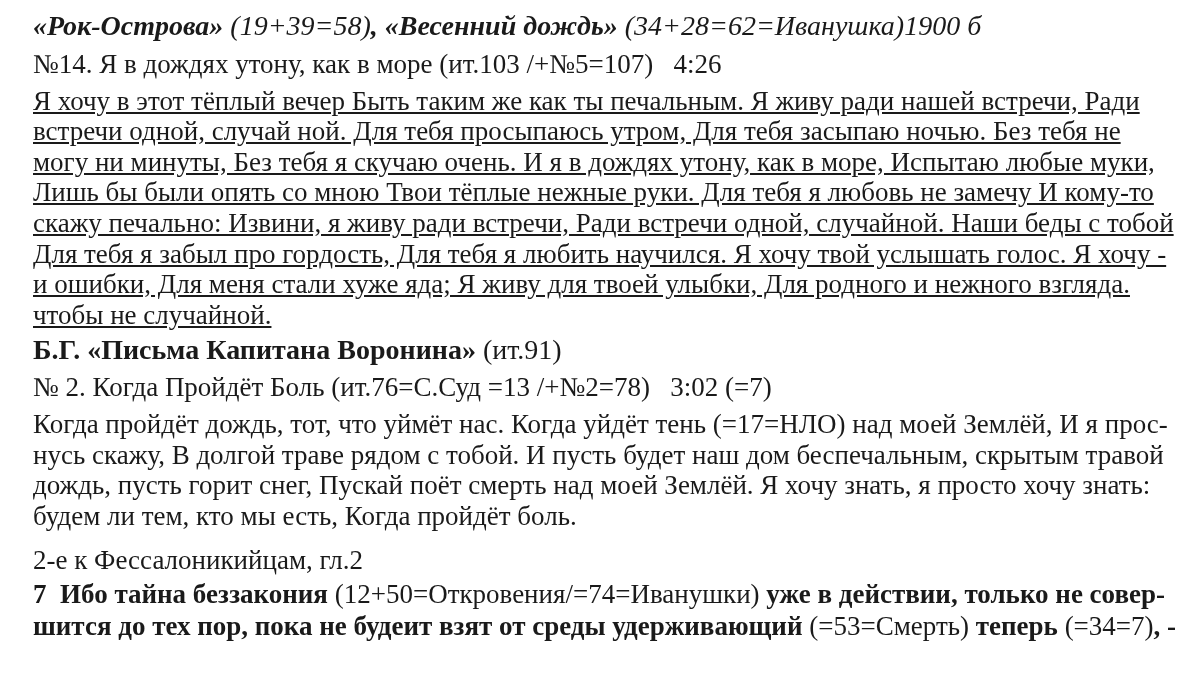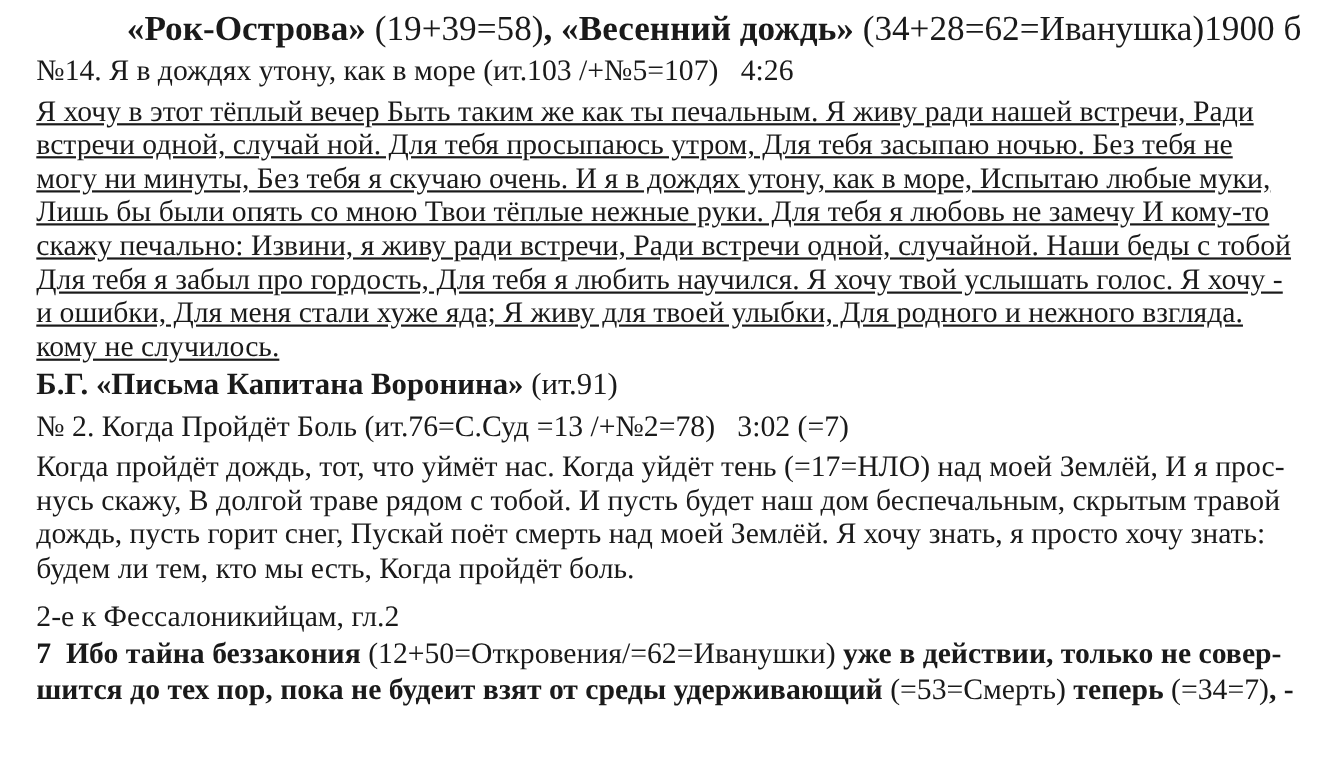--- a/index.html
+++ b/index.html
@@ -17,23 +17,24 @@
   }
   .page {
     padding: 10px 17px 0 33px;
   }
   .line {
     white-space: pre;        
     line-height: 30.6px;
   }
   .header-line {
     display: flex;
-    justify-content: flex-end;
-    font-size: 32px;
+    justify-content: flex-start;
+    font-size: 28px;
     line-height: 31px;
+    font-style: italic;
   }
   b { font-weight: bold; }
   .track14-line { margin-top: 8px; }
   .lyrics-1     { margin-top: 6px; text-decoration: underline; }
   .bg-line      { margin-top: 4px; font-size: 28px; line-height: 31px; }
   .track2-line  { margin-top: 7px; }
   .lyrics-2     { margin-top: 6px; }
   .thess-line   { margin-top: 14px; }
   .verse        { margin-top: 2px; }
   .verse .line  { line-height: 32px; }
@@ -48,34 +49,34 @@
   <div class="line track14-line">№14. Я в дождях утону, как в море (ит.103 /+№5=107)   4:26</div>
 
   <div class="lyrics-1">
     <div class="line">Я хочу в этот тёплый вечер Быть таким же как ты печальным. Я живу ради нашей встречи, Ради</div>
     <div class="line">встречи одной, случай ной. Для тебя просыпаюсь утром, Для тебя засыпаю ночью. Без тебя не</div>
     <div class="line">могу ни минуты, Без тебя я скучаю очень. И я в дождях утону, как в море, Испытаю любые муки,</div>
     <div class="line">Лишь бы были опять со мною Твои тёплые нежные руки. Для тебя я любовь не замечу И кому-то</div>
     <div class="line">скажу печально: Извини, я живу ради встречи, Ради встречи одной, случайной. Наши беды с тобой</div>
     <div class="line">Для тебя я забыл про гордость, Для тебя я любить научился. Я хочу твой услышать голос. Я хочу -</div>
     <div class="line">и ошибки, Для меня стали хуже яда; Я живу для твоей улыбки, Для родного и нежного взгляда.</div>
-    <div class="line">кому не случилось.</div>
+    <div class="line">чтобы не случайной.</div>
   </div>
 
   <div class="line bg-line"><b>Б.Г. «Письма Капитана Воронина»</b><span> (ит.91)</span></div>
 
   <div class="line track2-line">№ 2. Когда Пройдёт Боль (ит.76=С.Суд =13 /+№2=78)   3:02 (=7)</div>
 
   <div class="lyrics-2">
     <div class="line">Когда пройдёт дождь, тот, что уймёт нас. Когда уйдёт тень (=17=НЛО) над моей Землёй, И я прос-</div>
     <div class="line">нусь скажу, В долгой траве рядом с тобой. И пусть будет наш дом беспечальным, скрытым травой</div>
     <div class="line">дождь, пусть горит снег, Пускай поёт смерть над моей Землёй. Я хочу знать, я просто хочу знать:</div>
     <div class="line">будем ли тем, кто мы есть, Когда пройдёт боль.</div>
   </div>
 
   <div class="line thess-line">2-е к Фессалоникийцам, гл.2</div>
 
   <div class="verse">
-    <div class="line"><b>7  Ибо тайна беззакония</b><span> (12+50=Откровения/=62=Иванушки) </span><b>уже в действии, только не совер-</b></div>
+    <div class="line"><b>7  Ибо тайна беззакония</b><span> (12+50=Откровения/=74=Иванушки) </span><b>уже в действии, только не совер-</b></div>
     <div class="line"><b>шится до тех пор, пока не будеит взят от среды удерживающий</b><span> (=53=Смерть) </span><b>теперь</b><span> (=34=7)</span><b>, -</b></div>
   </div>
 
 </div>
 
 </body></html>

